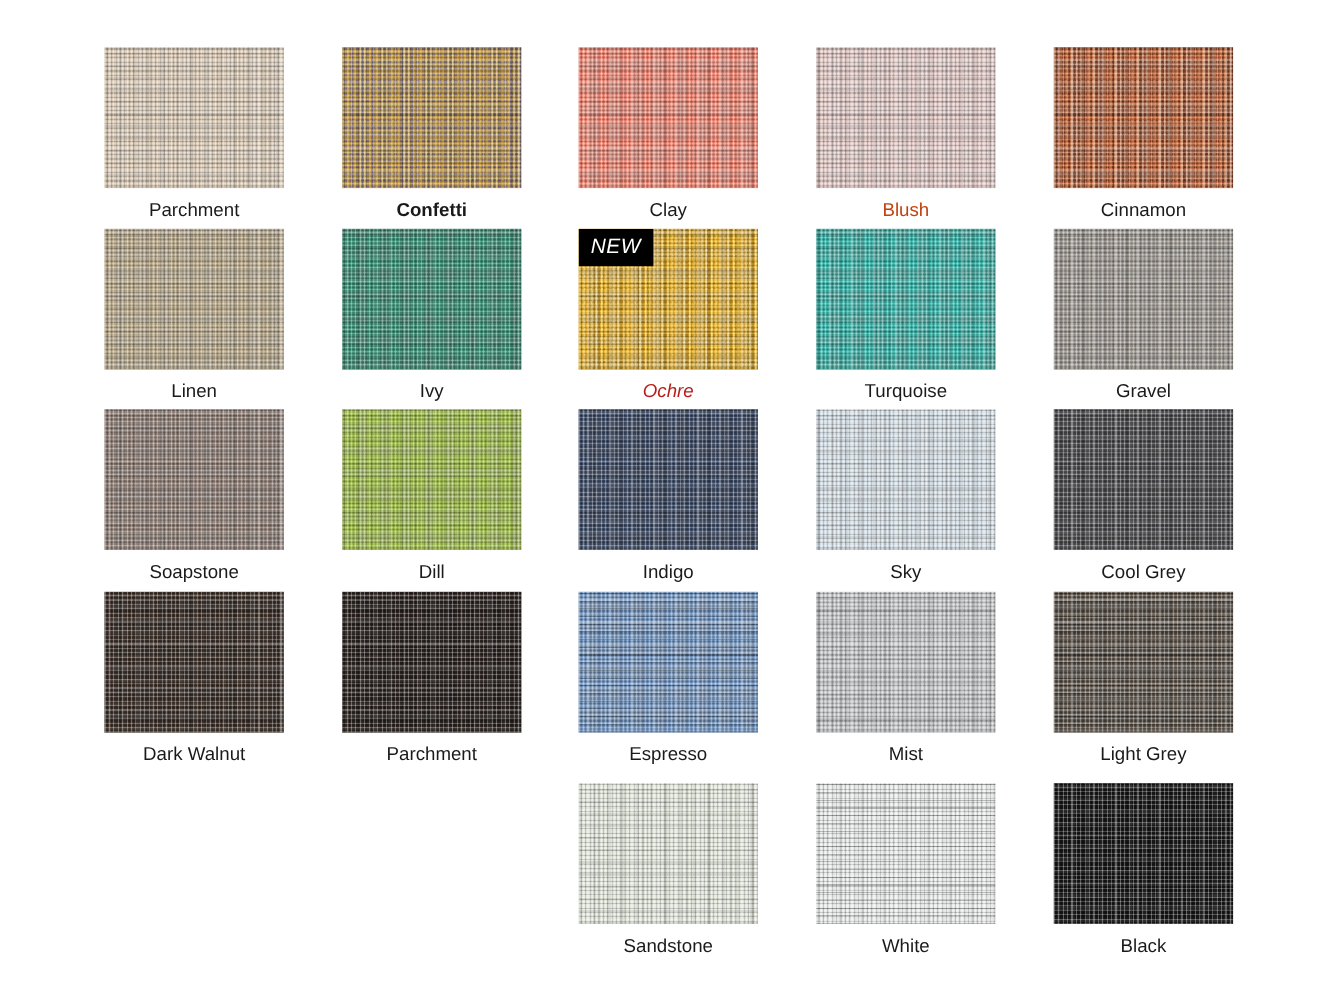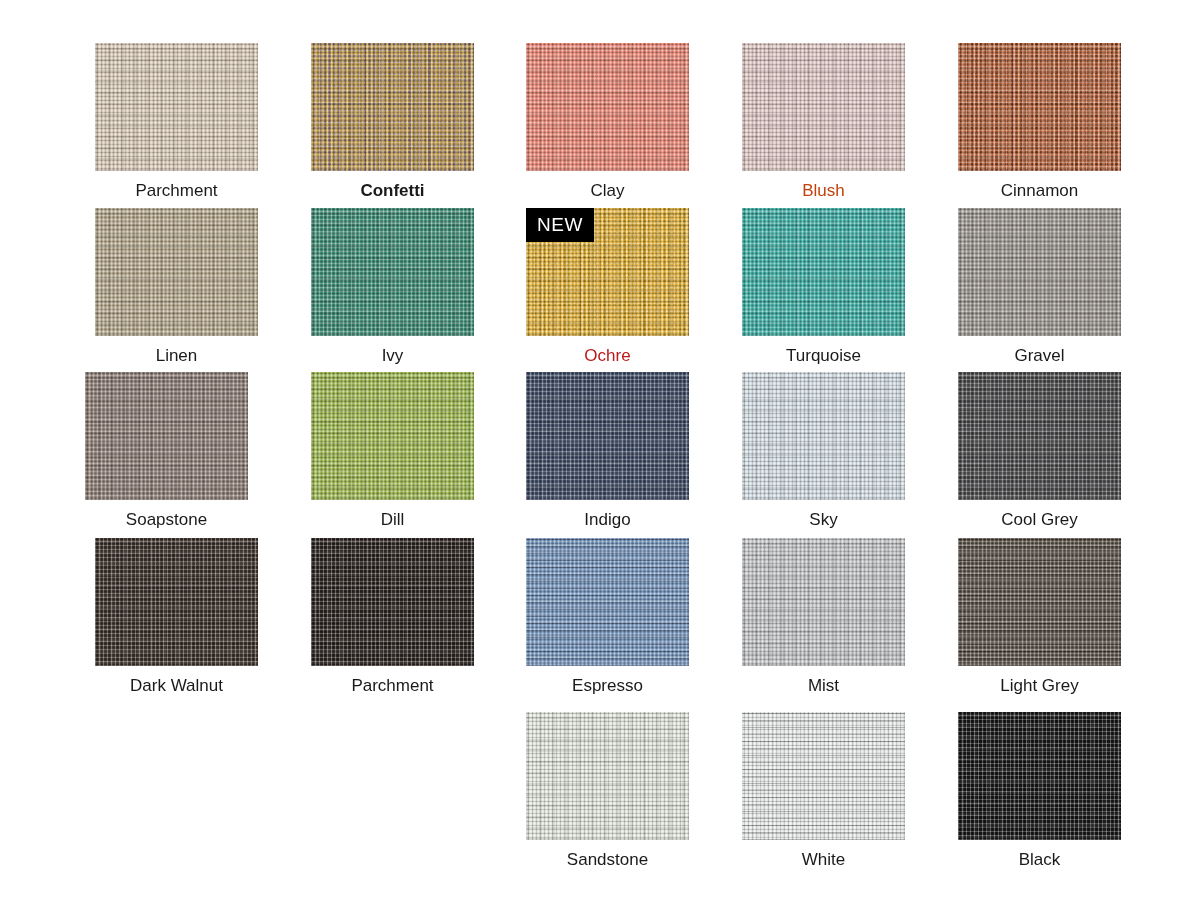--- a/index.html
+++ b/index.html
@@ -182,21 +182,21 @@
       <div class="swatch-label" style="color: rgb(26, 26, 26);">Linen</div>
     </div>
     <div class="swatch-cell" style="left: 311px; top: 208px;">
       <div class="swatch-chip" style="background-color: rgb(63, 140, 116);">
         <div class="fleck" style="opacity: 0.3; background-image: repeating-linear-gradient(90deg, rgb(90, 169, 143) 0px, rgb(90, 169, 143) 1px, transparent 1px, transparent 5px), repeating-linear-gradient(0deg, rgb(43, 106, 87) 0px, rgb(43, 106, 87) 1px, transparent 1px, transparent 7px);"></div>
         <div class="weave"></div>
         <div class="slub"></div>
       </div>
       <div class="swatch-label" style="color: rgb(26, 26, 26);">Ivy</div>
     </div>
-    <div class="swatch-cell" style="left: 526px; top: 208px;">
+    <div class="swatch-cell" style="left: 526px; top: 208px; font-style: italic;">
       <div class="swatch-chip" style="background-color: rgb(224, 174, 51);">
         <div class="fleck" style="opacity: 0.75; background-image: repeating-linear-gradient(90deg, rgb(240, 203, 100) 0px, rgb(240, 203, 100) 2px, transparent 2px, transparent 5px), repeating-linear-gradient(0deg, rgb(185, 138, 33) 0px, rgb(185, 138, 33) 2px, transparent 2px, transparent 6px), repeating-linear-gradient(90deg, rgb(185, 138, 33) 0px, rgb(185, 138, 33) 1px, transparent 1px, transparent 9px);"></div>
         <div class="weave"></div>
         <div class="slub"></div>
         <div class="new-badge" style="background: rgb(0, 0, 0); color: rgb(255, 255, 255);">NEW</div>
       </div>
       <div class="swatch-label" style="color: #b91c1c;">Ochre</div>
     </div>
     <div class="swatch-cell" style="left: 742px; top: 208px;">
       <div class="swatch-chip" style="background-color: rgb(63, 174, 165);">
@@ -207,21 +207,21 @@
       <div class="swatch-label" style="color: rgb(26, 26, 26);">Turquoise</div>
     </div>
     <div class="swatch-cell" style="left: 958px; top: 208px;">
       <div class="swatch-chip" style="background-color: rgb(156, 151, 145);">
         <div class="fleck" style="opacity: 0.3; background-image: repeating-linear-gradient(90deg, rgb(186, 181, 175) 0px, rgb(186, 181, 175) 1px, transparent 1px, transparent 5px), repeating-linear-gradient(0deg, rgb(122, 117, 111) 0px, rgb(122, 117, 111) 1px, transparent 1px, transparent 7px);"></div>
         <div class="weave"></div>
         <div class="slub"></div>
       </div>
       <div class="swatch-label" style="color: rgb(26, 26, 26);">Gravel</div>
     </div>
-    <div class="swatch-cell" style="left: 85px; top: 372px;">
+    <div class="swatch-cell" style="left: 95px; top: 372px;">
       <div class="swatch-chip" style="background-color: rgb(141, 126, 118);">
         <div class="fleck" style="opacity: 0.3; background-image: repeating-linear-gradient(90deg, rgb(167, 152, 144) 0px, rgb(167, 152, 144) 1px, transparent 1px, transparent 5px), repeating-linear-gradient(0deg, rgb(109, 96, 90) 0px, rgb(109, 96, 90) 1px, transparent 1px, transparent 7px);"></div>
         <div class="weave"></div>
         <div class="slub"></div>
       </div>
       <div class="swatch-label" style="color: rgb(26, 26, 26);">Soapstone</div>
     </div>
     <div class="swatch-cell" style="left: 311px; top: 372px;">
       <div class="swatch-chip" style="background-color: rgb(157, 184, 81);">
         <div class="fleck" style="opacity: 0.3; background-image: repeating-linear-gradient(90deg, rgb(184, 205, 119) 0px, rgb(184, 205, 119) 1px, transparent 1px, transparent 5px), repeating-linear-gradient(0deg, rgb(124, 149, 59) 0px, rgb(124, 149, 59) 1px, transparent 1px, transparent 7px);"></div>

